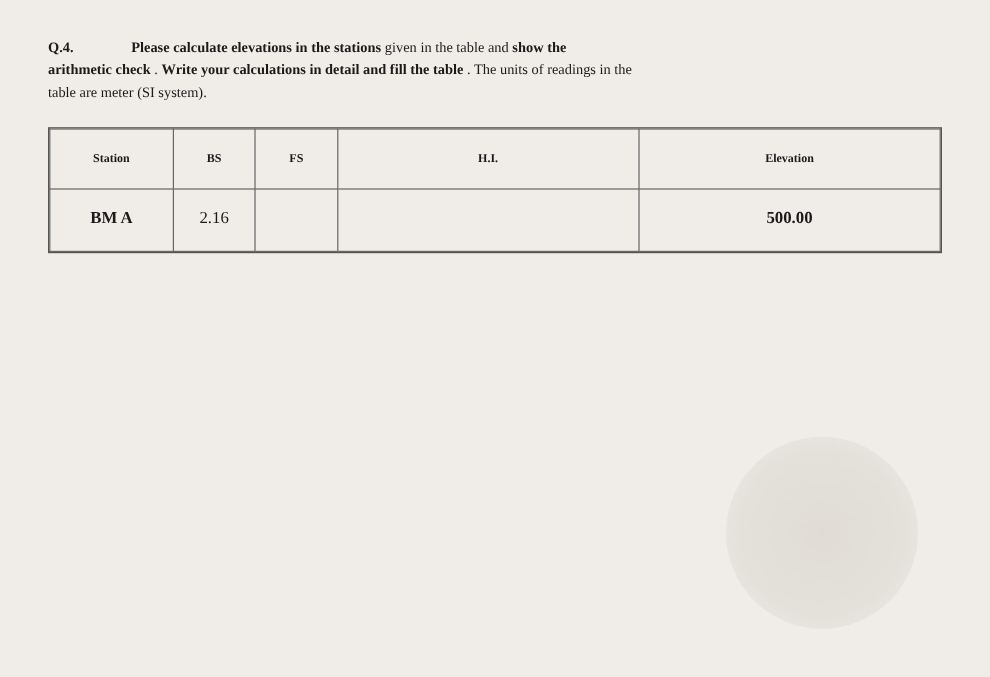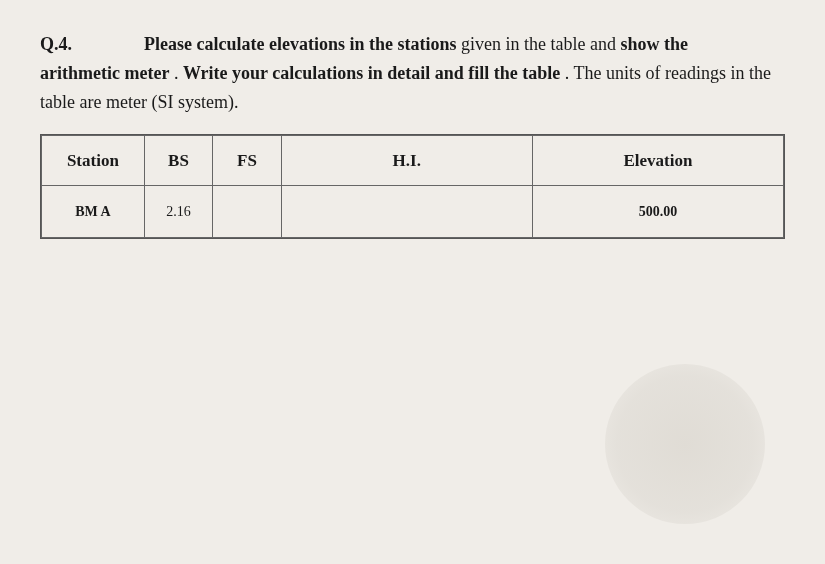--- a/index.html
+++ b/index.html
@@ -28,21 +28,21 @@
       border-radius: 50%;
       background: radial-gradient(circle, rgba(200,195,185,0.4) 0%, rgba(180,175,165,0.2) 60%, transparent 100%);
       z-index: 0;
     }
 
     .question-text {
       position: relative;
       z-index: 1;
       line-height: 1.6;
       margin-bottom: 18px;
-      font-size: 18px;
+      font-size: 12px;
     }
 
     .question-label {
       font-weight: bold;
     }
 
     .table-container {
       position: relative;
       z-index: 1;
       border: 1.5px solid #555;
@@ -57,21 +57,21 @@
 
     table th, table td {
       border: 1px solid #666;
       padding: 0;
       text-align: center;
       vertical-align: middle;
     }
 
     table thead tr th {
       font-weight: bold;
-      font-size: 17px;
+      font-size: 10px;
       height: 50px;
       background-color: transparent;
       margin-left: 16px;
     }
 
     table tbody tr td {
       height: 52px;
       font-size: 14px;
     }
 
@@ -103,21 +103,21 @@
 </head>
 <body>
 
 <div class="question-text">
   <span class="question-label">Q.4.</span>
   &nbsp;&nbsp;&nbsp;&nbsp;&nbsp;&nbsp;&nbsp;&nbsp;&nbsp;&nbsp;&nbsp;&nbsp;&nbsp;&nbsp;
   <strong>Please calculate elevations in the stations</strong>
   <span> given in the table and </span>
   <strong>show the</strong>
   <br>
-  <strong>arithmetic meter</strong>
+  <strong>arithmetic check</strong>
   <span>. </span>
   <strong>Write your calculations in detail and fill the table</strong>
   <span>. The units of readings in the</span>
   <br>
   <span>table are meter (SI system).</span>
 </div>
 
 <div class="table-container">
   <table>
     <thead>

